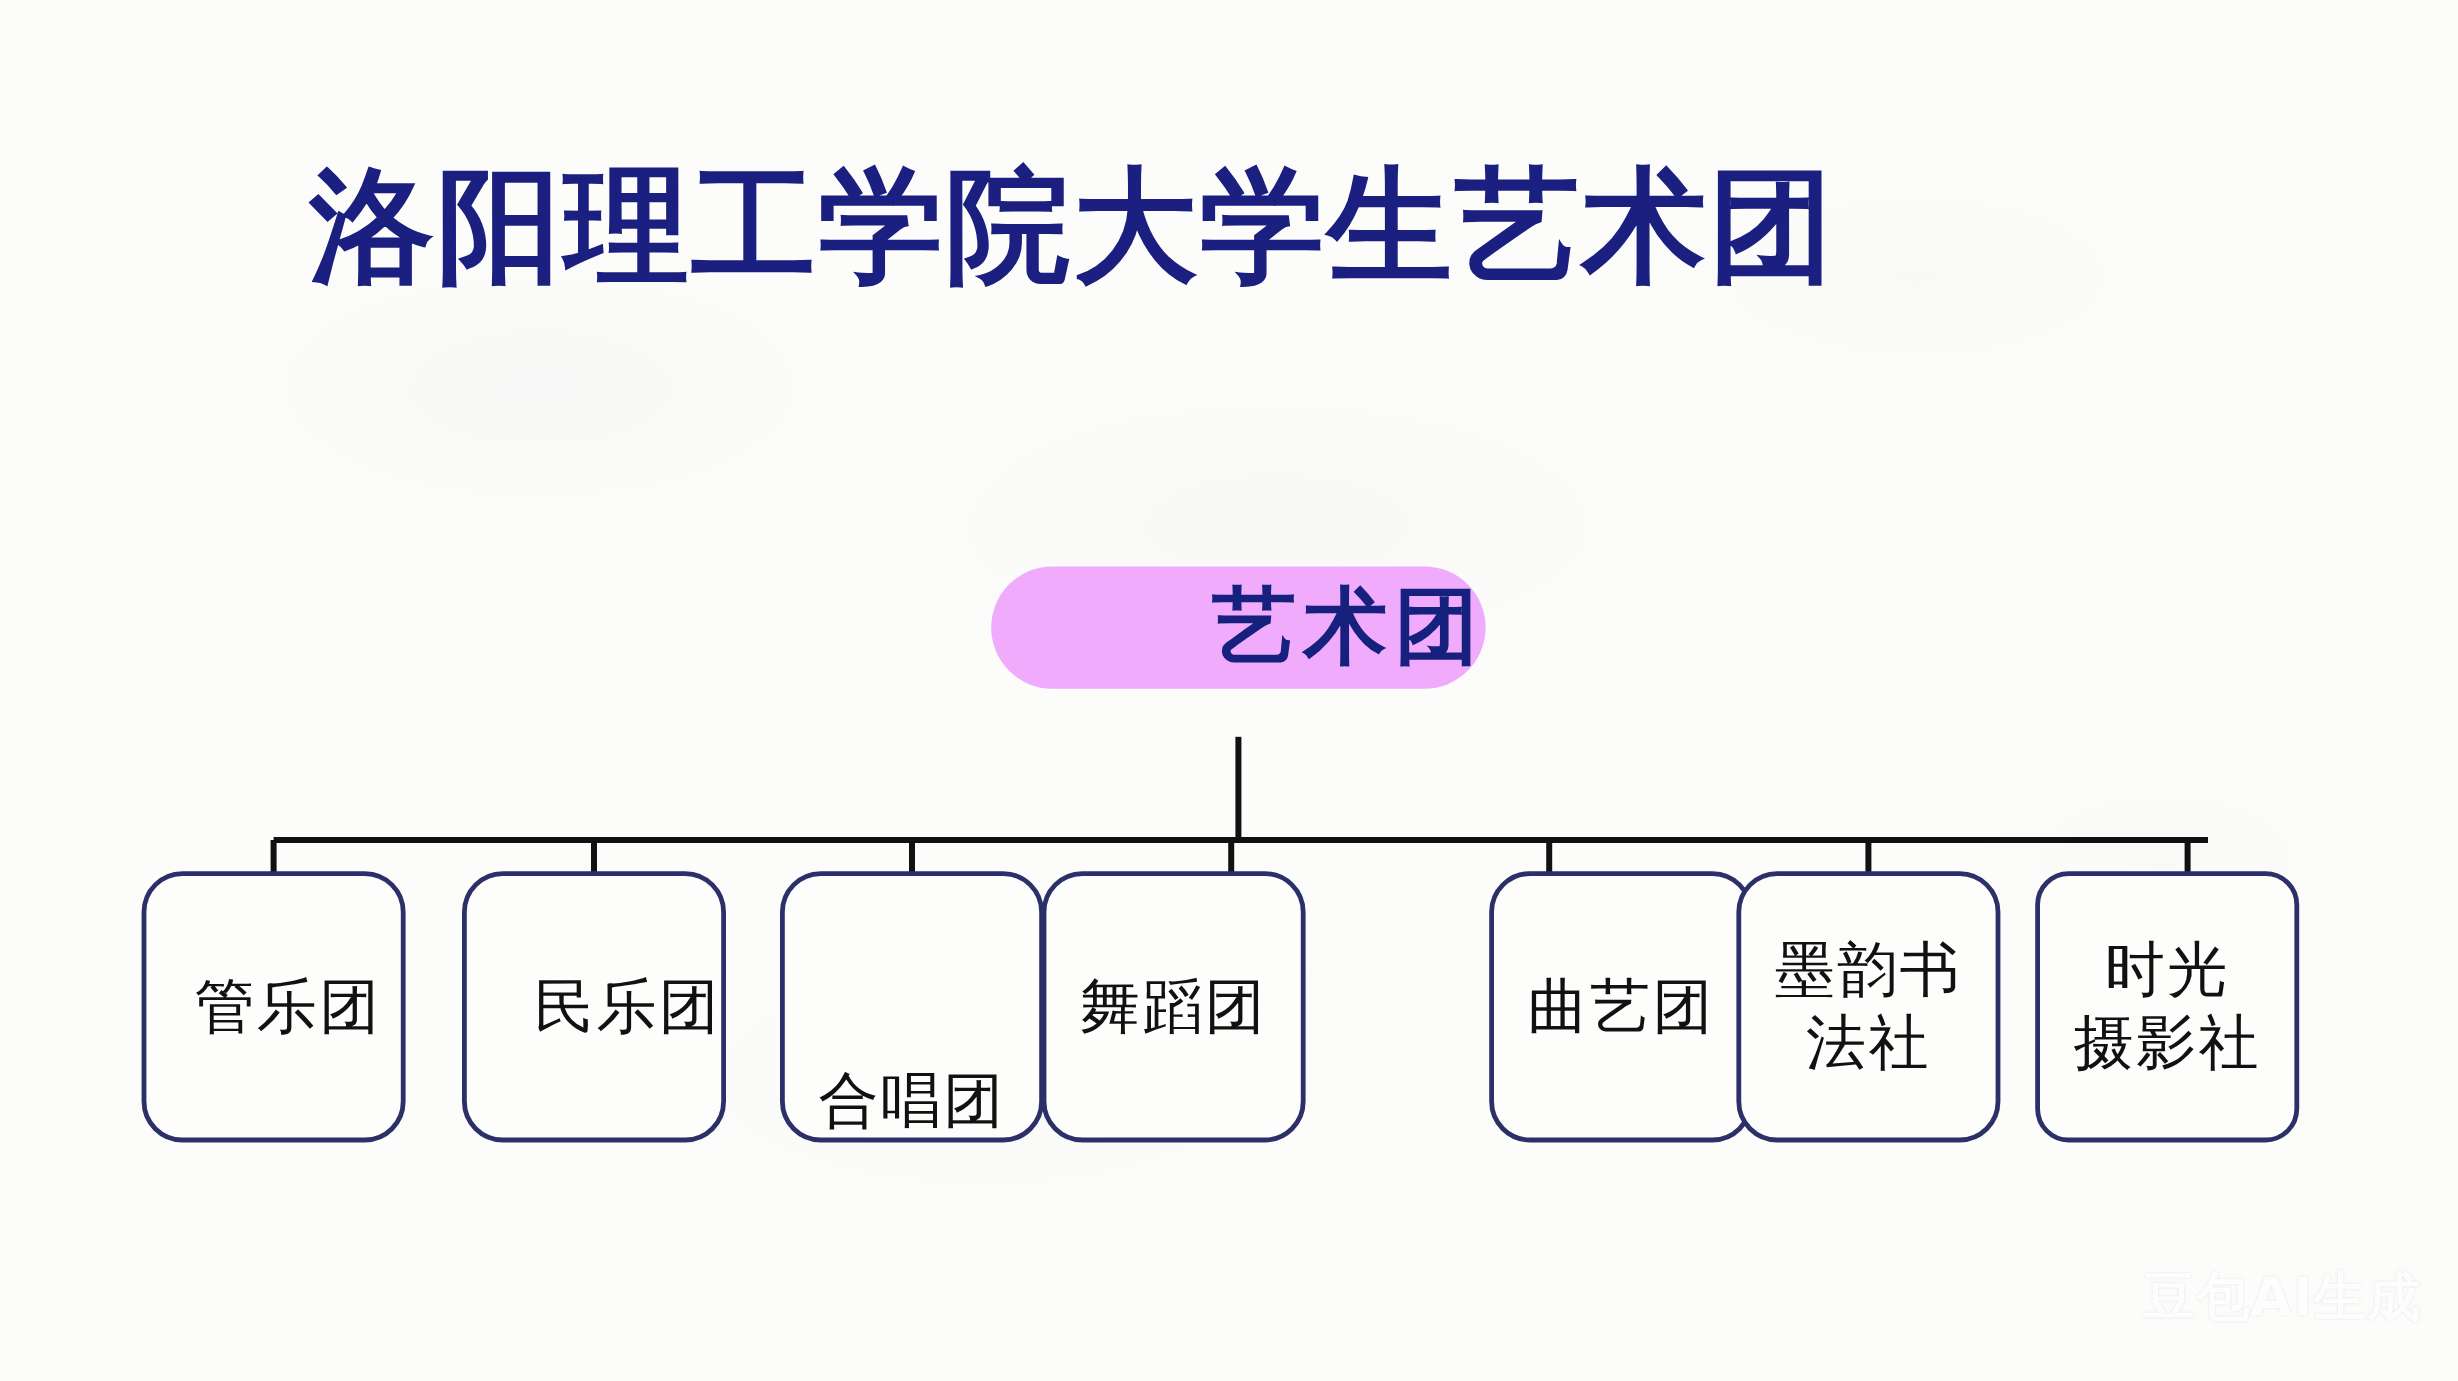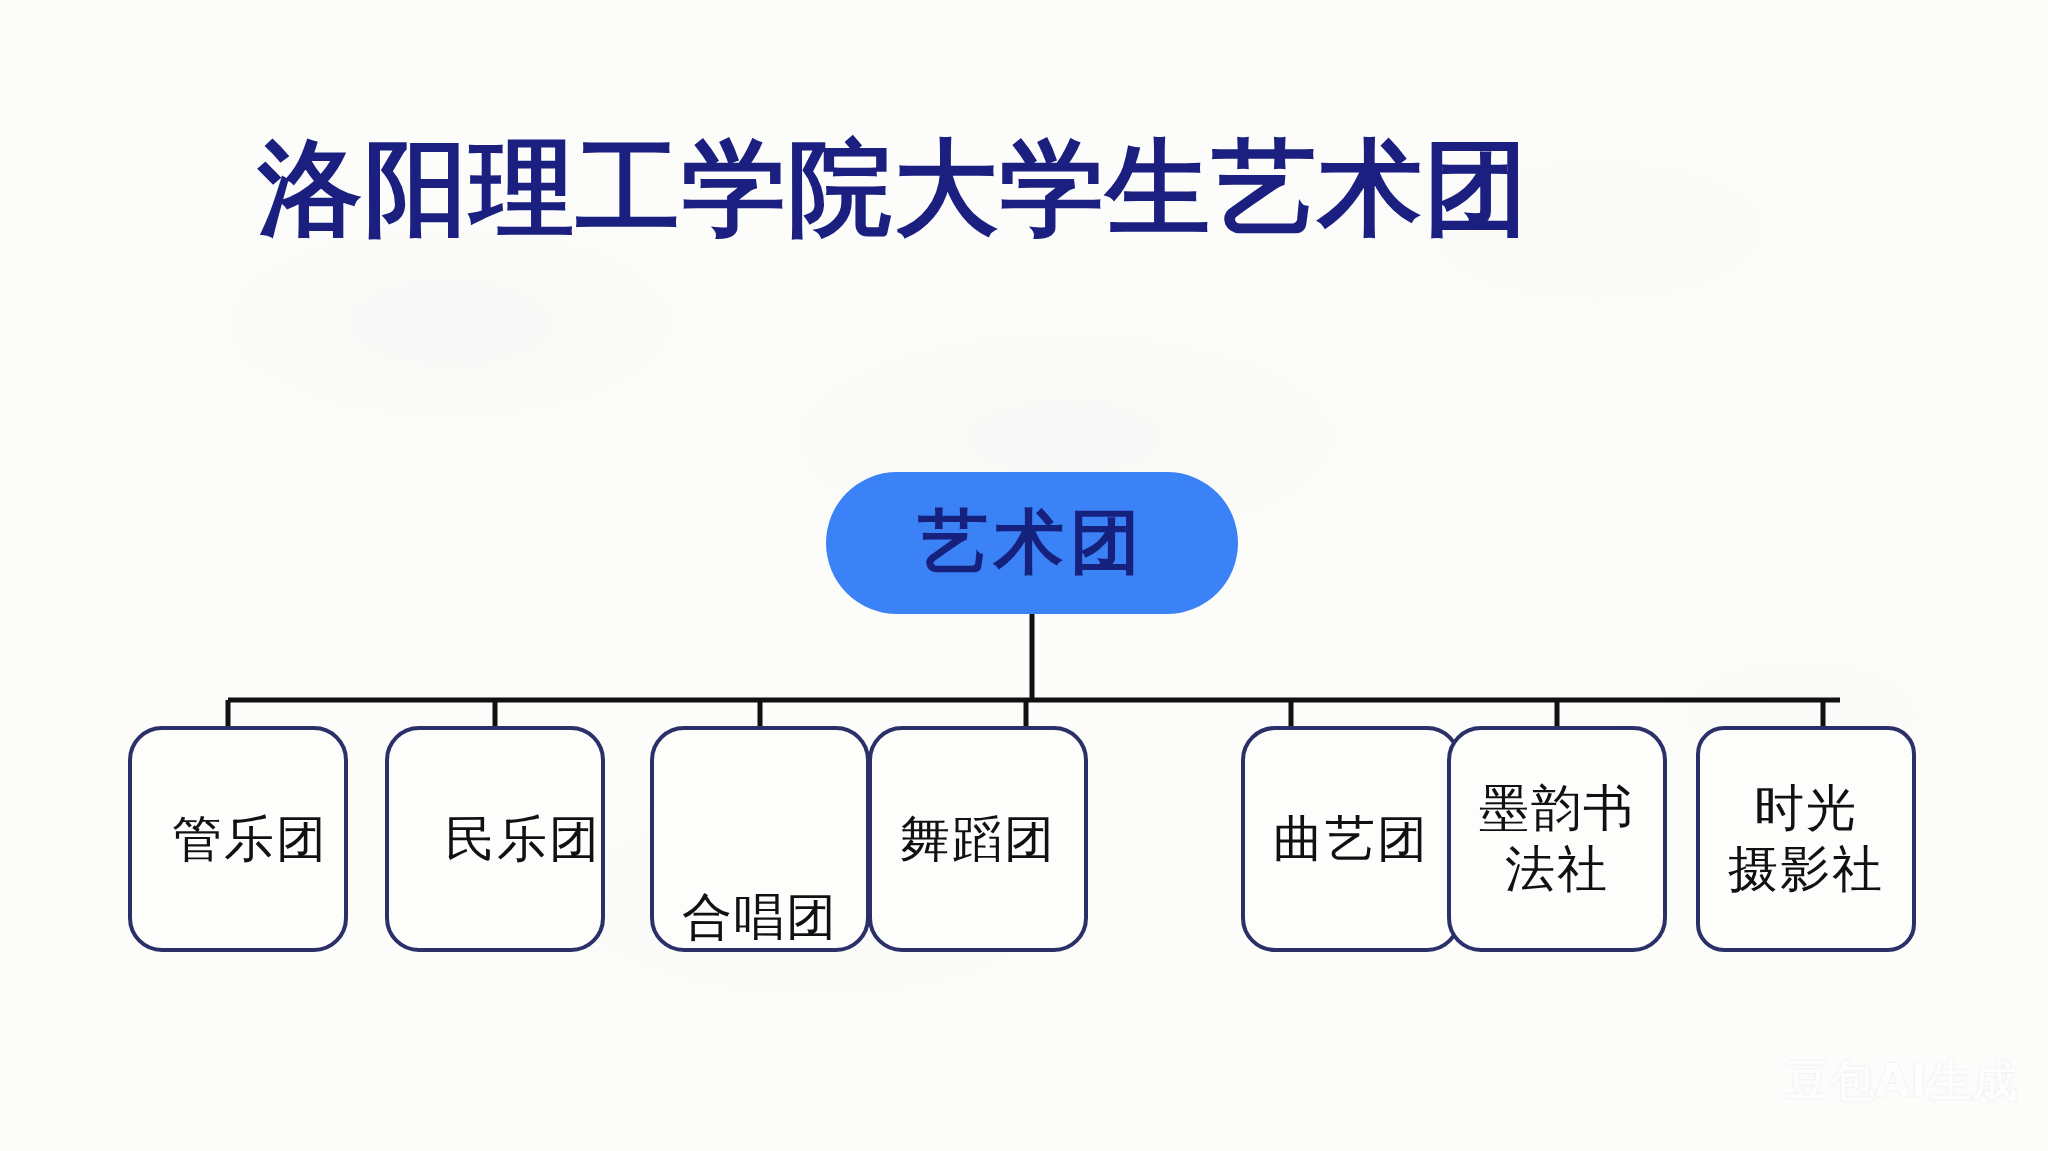--- a/index.html
+++ b/index.html
@@ -52,26 +52,26 @@
     height: 1151px;
     pointer-events: none;
   }
 
   
   .root-node {
     position: absolute;
     left: 826px;
     top: 472px;
     width: 412px;
-    height: 142px;
+    height: 102px;
     border-radius: 71px;
-    background: #3b82f6;
+    background: #f0abfc;
     display: flex;
     align-items: center;
-    justify-content: center;
+    justify-content: flex-end;
   }
   .root-node .node-label {
     font-size: 70px;
     font-weight: 700;
     color: #16217e;
     letter-spacing: 6px;
     white-space: nowrap;
     font-family: "DejaVu Sans", "Liberation Sans", sans-serif;
   }
 
@@ -93,21 +93,21 @@
     font-size: 50px;
     line-height: 1.22;
     font-weight: 400;
     color: #111111;
     text-align: center;
     letter-spacing: 2px;
     white-space: pre-line;
     font-family: "DejaVu Sans", "Liberation Sans", sans-serif;
   }
 
-  .child-node.n1 { left: 128px; padding-left: 24px; }
+  .child-node.n1 { left: 118px; padding-left: 24px; }
   .child-node.n2 { left: 385px; justify-content: flex-end; }
   .child-node.n3 { left: 650px; align-items: flex-end; }
   .child-node.n4 { left: 868px; }
   .child-node.n5 { left: 1241px; }
   .child-node.n6 { left: 1447px; }
   .child-node.n7 { left: 1696px; border-radius: 28px; }
 
   
   .watermark {
     position: absolute;

